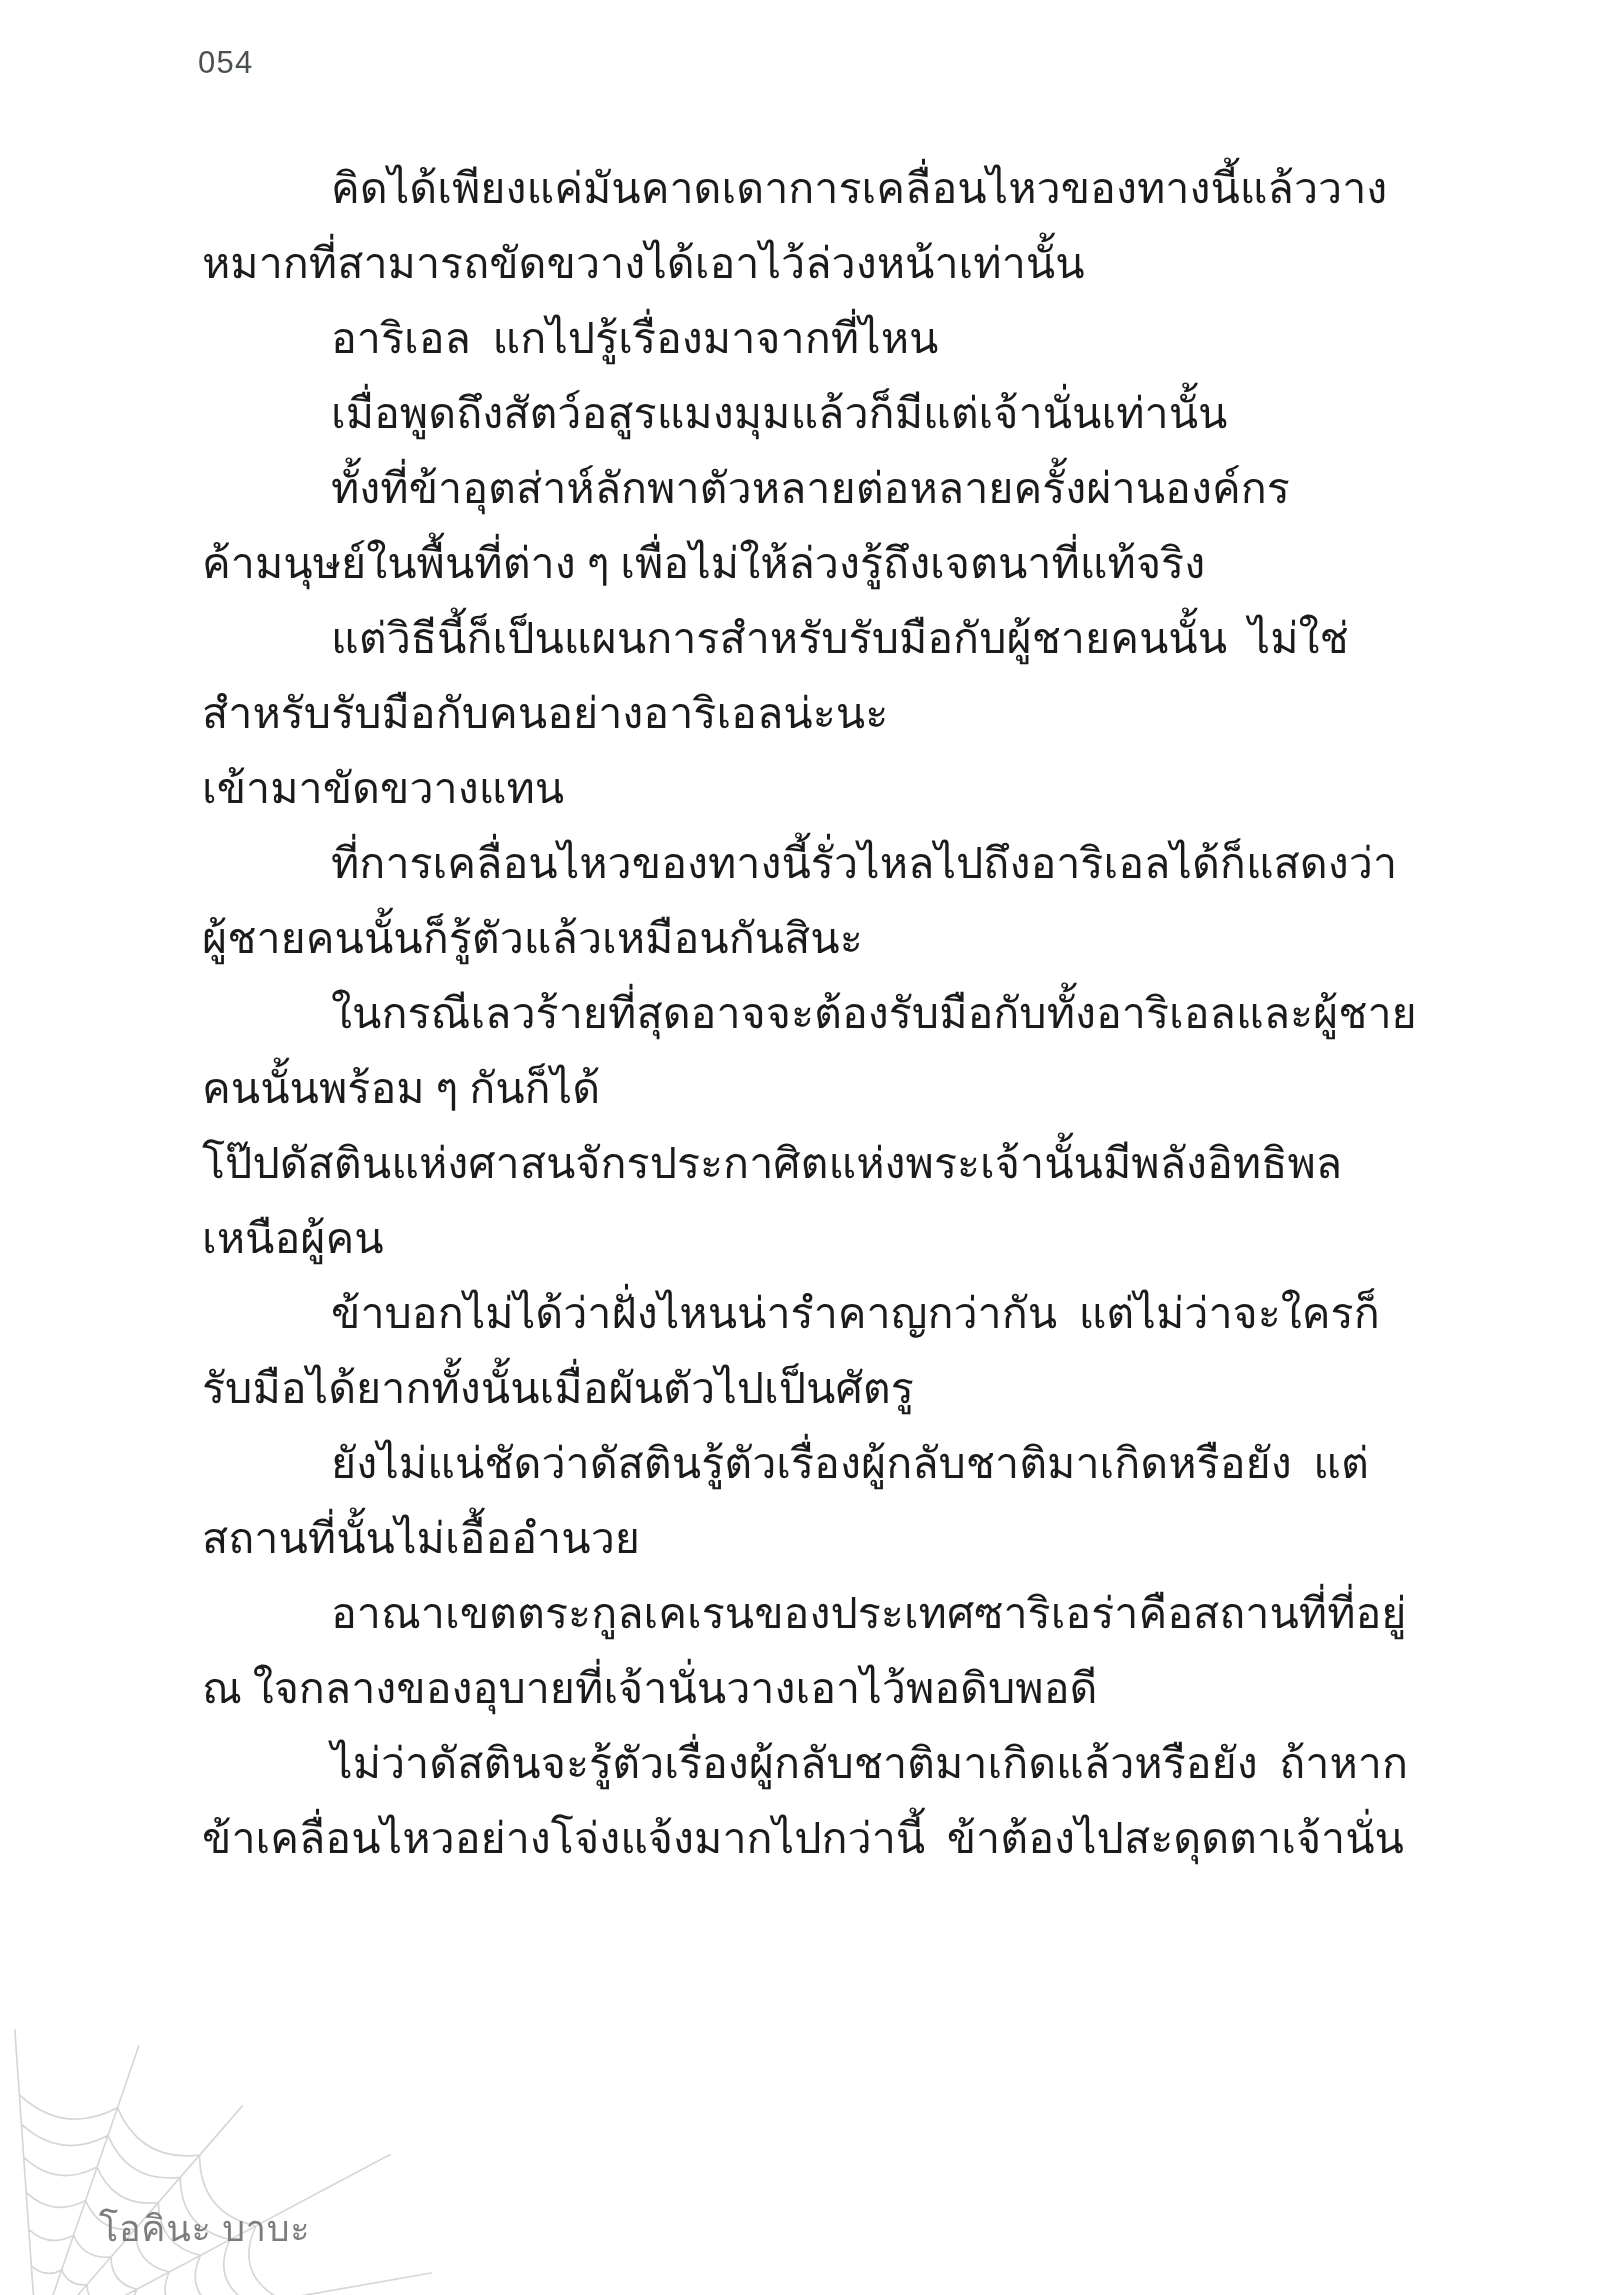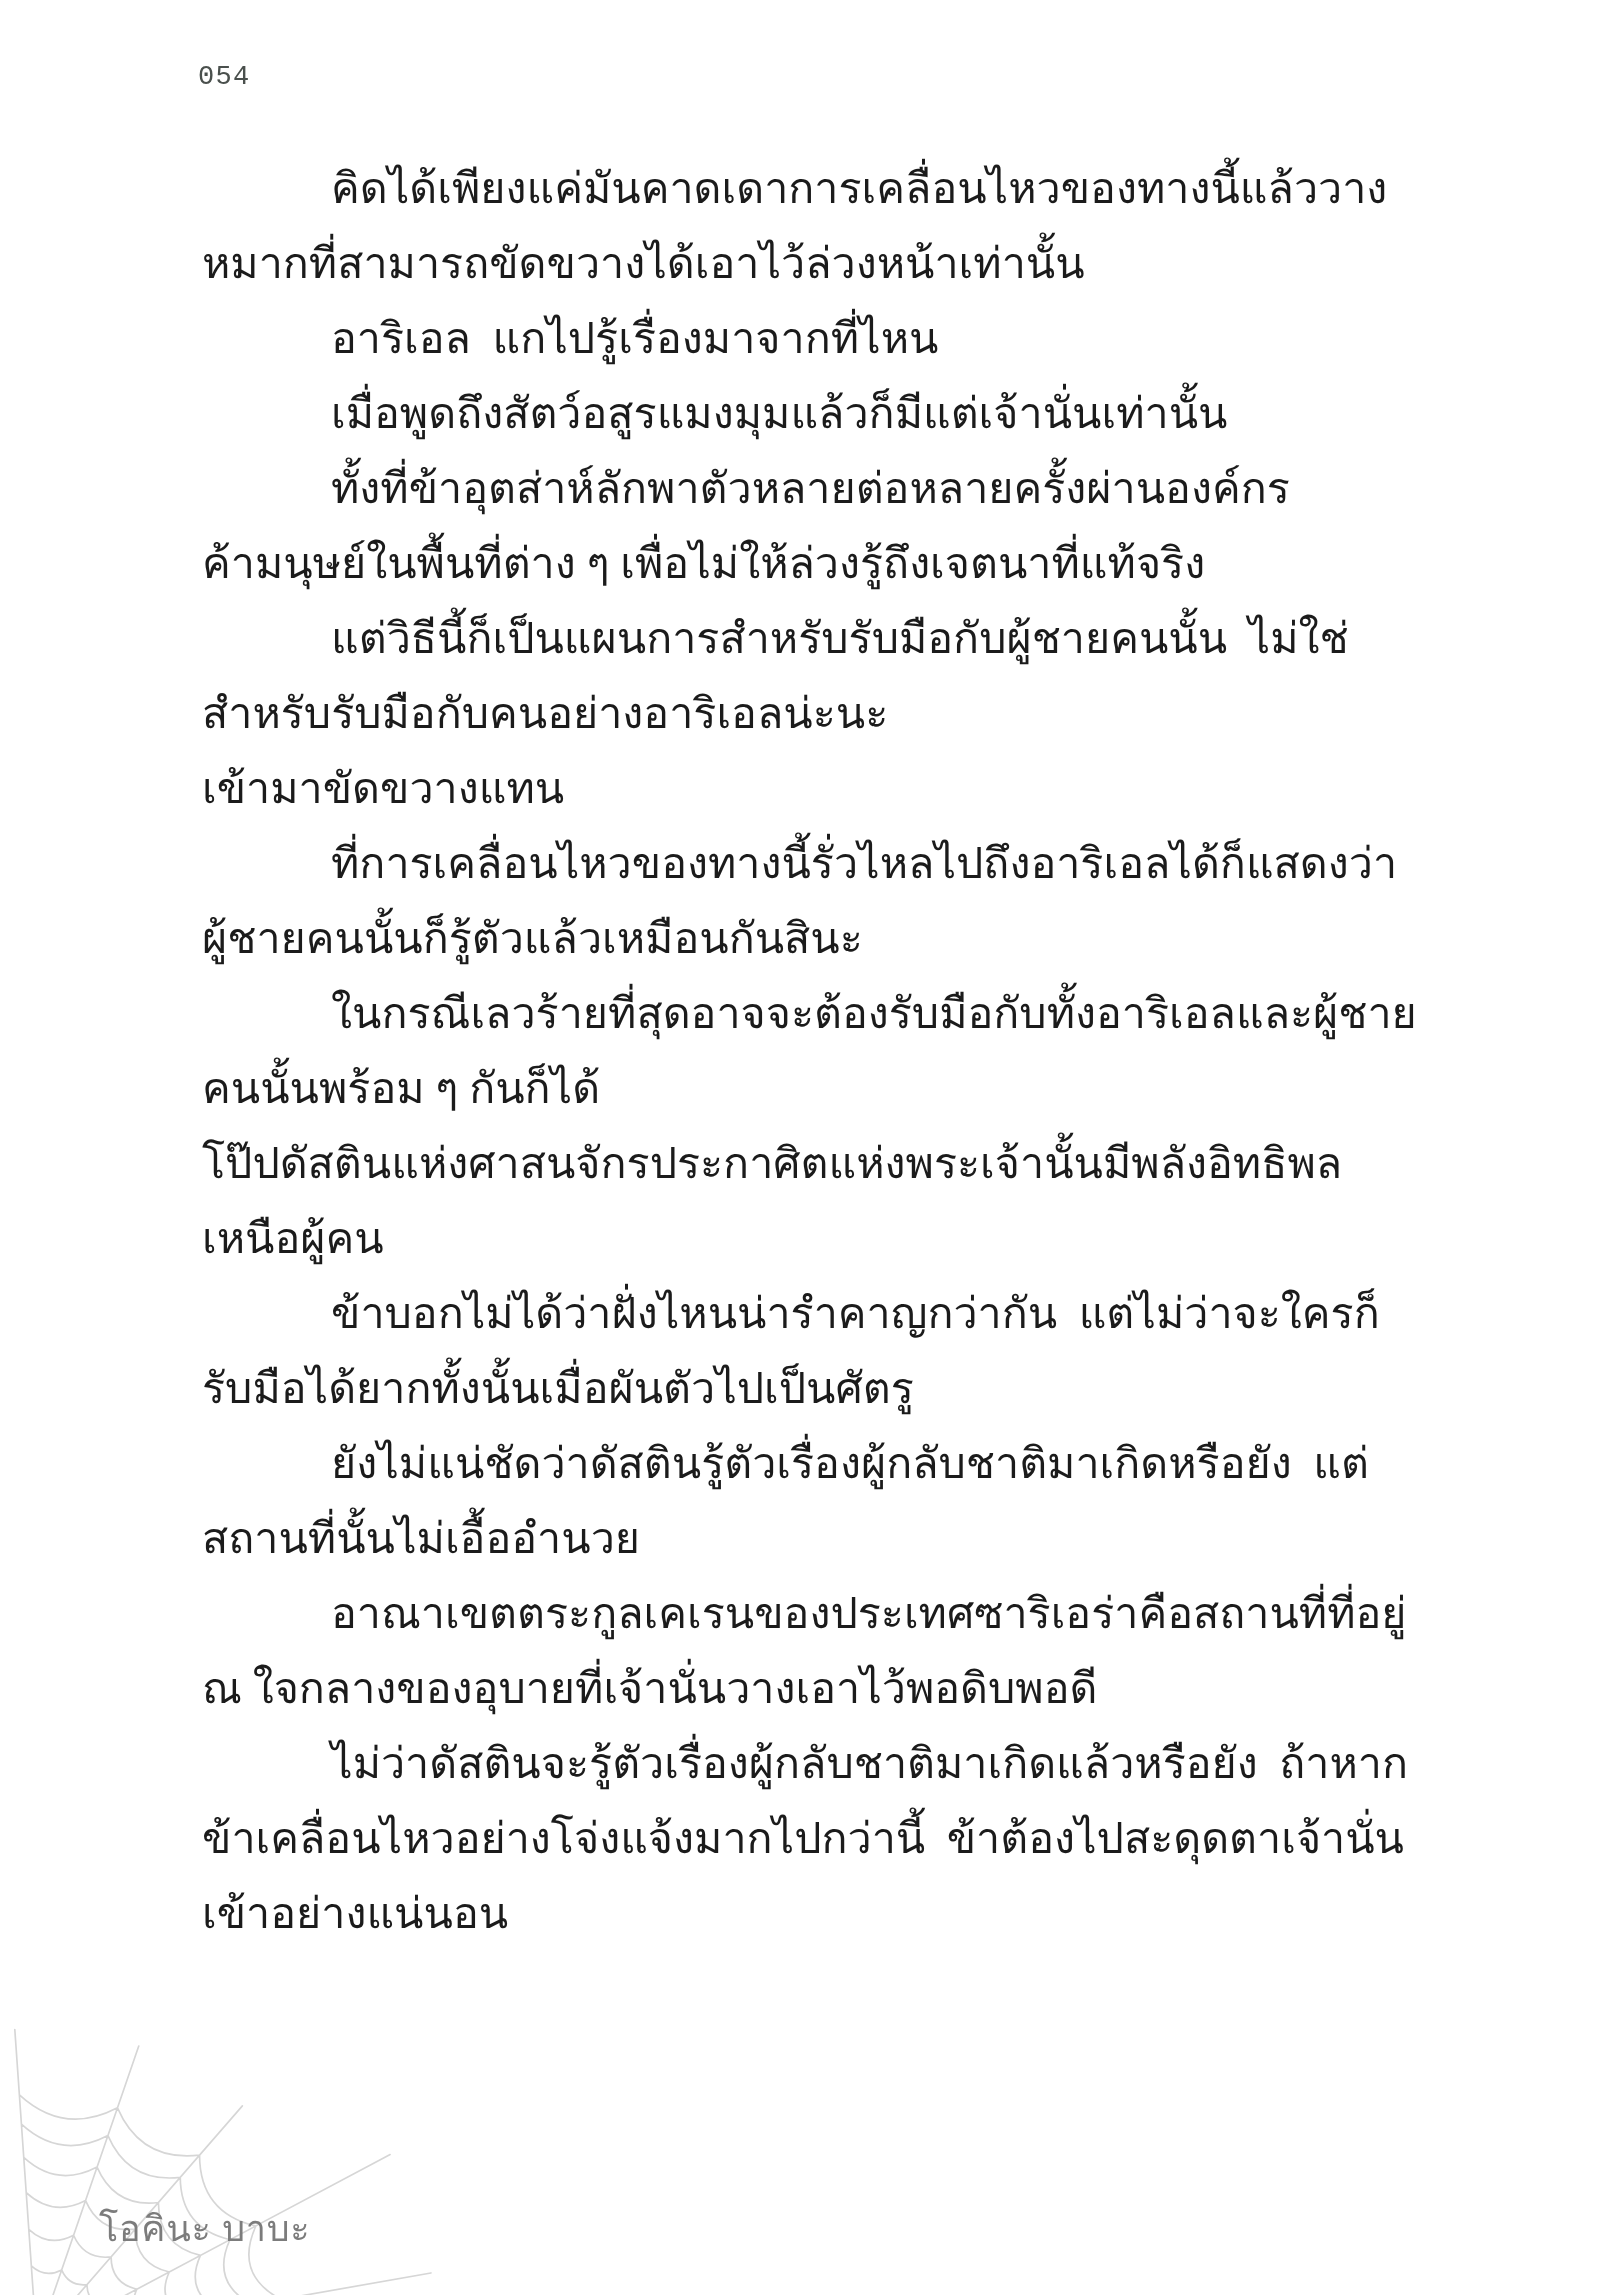--- a/index.html
+++ b/index.html
@@ -14,26 +14,26 @@
     overflow: hidden;
     font-family: "Liberation Serif", "DejaVu Serif", serif;
   }
   .page {
     position: absolute;
     inset: 0;
   }
   .page-number {
     position: absolute;
     left: 198px;
-    top: 64px;
-    font-size: 27px;
+    top: 47px;
+    font-size: 31px;
     line-height: 1;
     letter-spacing: 1.3px;
     color: #4a504d;
-    font-family: Liberation Mono, monospace;
+    font-family: Liberation Sans, sans-serif;
   }
   .body-text {
     position: absolute;
     left: 202px;
     top: 151px;
     width: 1208px;
     color: #1b1b1b;
   }
   .line {
     height: 75px;
@@ -89,21 +89,20 @@
       <div class="line">โป๊ปดัสตินแห่งศาสนจักรประกาศิตแห่งพระเจ้านั้นมีพลังอิทธิพล</div>
       <div class="line">เหนือผู้คน</div>
       <div class="line indent">ข้าบอกไม่ได้ว่าฝั่งไหนน่ารำคาญกว่ากัน  แต่ไม่ว่าจะใครก็</div>
       <div class="line">รับมือได้ยากทั้งนั้นเมื่อผันตัวไปเป็นศัตรู</div>
       <div class="line indent">ยังไม่แน่ชัดว่าดัสตินรู้ตัวเรื่องผู้กลับชาติมาเกิดหรือยัง  แต่</div>
       <div class="line">สถานที่นั้นไม่เอื้ออำนวย</div>
       <div class="line indent">อาณาเขตตระกูลเคเรนของประเทศซาริเอร่าคือสถานที่ที่อยู่</div>
       <div class="line">ณ ใจกลางของอุบายที่เจ้านั่นวางเอาไว้พอดิบพอดี</div>
       <div class="line indent">ไม่ว่าดัสตินจะรู้ตัวเรื่องผู้กลับชาติมาเกิดแล้วหรือยัง  ถ้าหาก</div>
       <div class="line">ข้าเคลื่อนไหวอย่างโจ่งแจ้งมากไปกว่านี้  ข้าต้องไปสะดุดตาเจ้านั่น</div>
-      <div class="line">เข้าอย่างแน่นอน</div>
     </main>
 
   <svg class="watermark-web" viewBox="0 0 700 440" xmlns="http://www.w3.org/2000/svg" aria-hidden="true">
     <path fill="none" stroke="#d6d6d6" stroke-width="2.5" stroke-linecap="round" d="M55,510 L22.2,41.1 M55,510 L208.0,65.6 M55,510 L363.3,155.3 M55,510 L584.8,228.3 M55,510 L645.9,405.8 M55,510 L651.7,572.7 M50.8,450.1 Q61.6,460.0 74.5,453.3 M74.5,453.3 Q80.2,466.4 94.4,464.7 M94.4,464.7 Q94.4,478.6 108.0,481.8 M108.0,481.8 Q102.7,493.6 114.1,499.6 M114.1,499.6 Q105.4,508.2 114.7,516.3 M47.0,395.3 Q67.6,414.2 92.4,401.3 M92.4,401.3 Q103.3,426.3 130.4,423.2 M130.4,423.2 Q130.6,449.9 156.5,456.0 M156.5,456.0 Q146.3,478.6 168.3,490.0 M168.3,490.0 Q151.5,506.6 169.4,522.0 M43.1,340.4 Q73.6,368.4 110.3,349.3 M110.3,349.3 Q126.4,386.3 166.5,381.7 M166.5,381.7 Q166.8,421.1 205.1,430.2 M205.1,430.2 Q190.0,463.5 222.4,480.5 M222.4,480.5 Q197.7,505.0 224.1,527.8 M39.3,285.5 Q79.7,322.6 128.3,297.3 M128.3,297.3 Q149.5,346.3 202.6,340.2 M202.6,340.2 Q202.9,392.3 253.7,404.4 M253.7,404.4 Q233.7,448.5 276.6,470.9 M276.6,470.9 Q243.9,503.4 278.8,533.5 M35.6,232.7 Q85.5,278.5 145.5,247.1 M145.5,247.1 Q171.8,307.8 237.4,300.2 M237.4,300.2 Q237.8,364.6 300.5,379.5 M300.5,379.5 Q275.8,434.0 328.8,461.7 M328.8,461.7 Q288.4,501.9 331.5,539.1 M32.1,182.8 Q91.0,236.8 161.8,199.9 M161.8,199.9 Q192.8,271.4 270.2,262.5 M270.2,262.5 Q270.6,338.5 344.6,356.0 M344.6,356.0 Q315.5,420.3 378.0,453.0 M378.0,453.0 Q330.4,500.4 381.2,544.3 M29.1,138.9 Q95.8,200.2 176.1,158.3 M176.1,158.3 Q211.2,239.4 299.1,229.2 M299.1,229.2 Q299.5,315.5 383.5,335.4 M383.5,335.4 Q350.5,408.3 421.3,445.4 M421.3,445.4 Q367.3,499.1 425.0,548.9 "></path>
   </svg>
 
   <div class="author-name" style="color: rgb(124, 124, 124);">โอคินะ บาบะ</div>
 
 </div>
 

